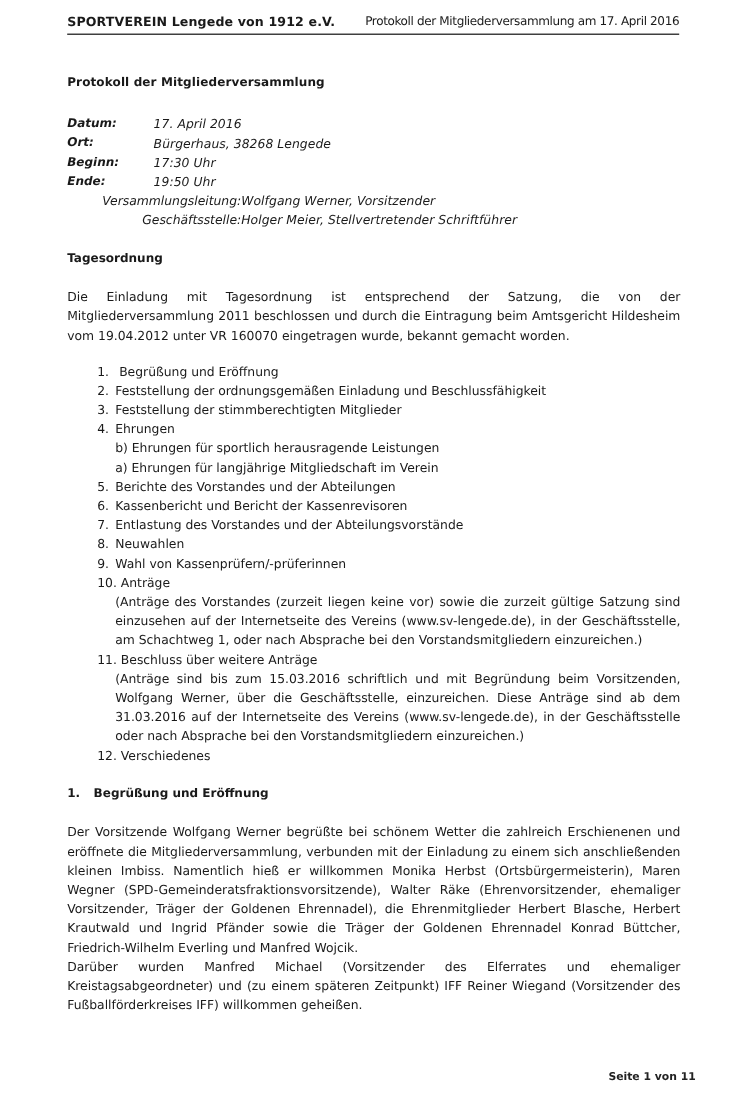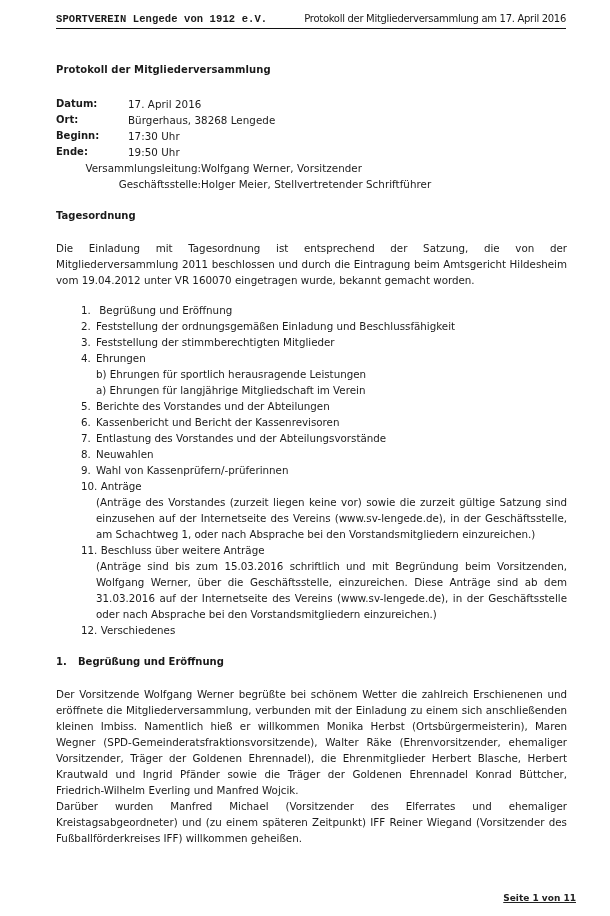--- a/index.html
+++ b/index.html
@@ -30,21 +30,20 @@
       height: 18px;
       border-bottom: 1px solid #111;
       font-size: 10.5px;
       line-height: 16px;
     }
     .header .left {
       position: absolute;
       left: 0; top: 1px;
       font-weight: bold;
       letter-spacing: 0.1px;
-      font-family: Liberation Mono, monospace;
     }
     .header .right {
       position: absolute;
       right: 0; top: 1px;
       font-size: 10px;
       letter-spacing: -0.3px;
       margin-left: 41px;
     }
     .content {
       position: absolute;
@@ -57,20 +56,21 @@
     .title {
       font-weight: bold;
       font-size: 10px;
       margin: 4px 0 18px 0;
       letter-spacing: 0.1px;
     }
     .meta-row {
       display: flex;
       height: 16px;
       white-space: nowrap;
+      font-style: italic;
     }
     .meta-label {
       width: 72px;
       font-weight: bold;
       font-size: 10px;
     }
     .meta-value {
       letter-spacing: 0.05px;
     }
     .meta-row.wide .meta-label {
@@ -116,28 +116,27 @@
       font-size: 10px;
       margin: 16px 0 16px 0;
       height: 16px;
       display: flex;
     }
     .section1-heading .sn {
       width: 22px;
     }
     .footer {
       position: absolute;
-      left: 488px;
+      left: 507px;
       top: 893px;
       width: 88px;
-      text-align: right;
+      text-align: left;
       font-size: 9px;
       font-weight: bold;
       color: #222;
-      text-decoration: underline;
     }
   </style>
 </head>
 <body>
 
 <div class="page">
 
   <div class="header">
     <span class="left">SPORTVEREIN Lengede von 1912 e.V.</span>
     <span class="right">Protokoll der Mitgliederversammlung am 17. April 2016</span>

